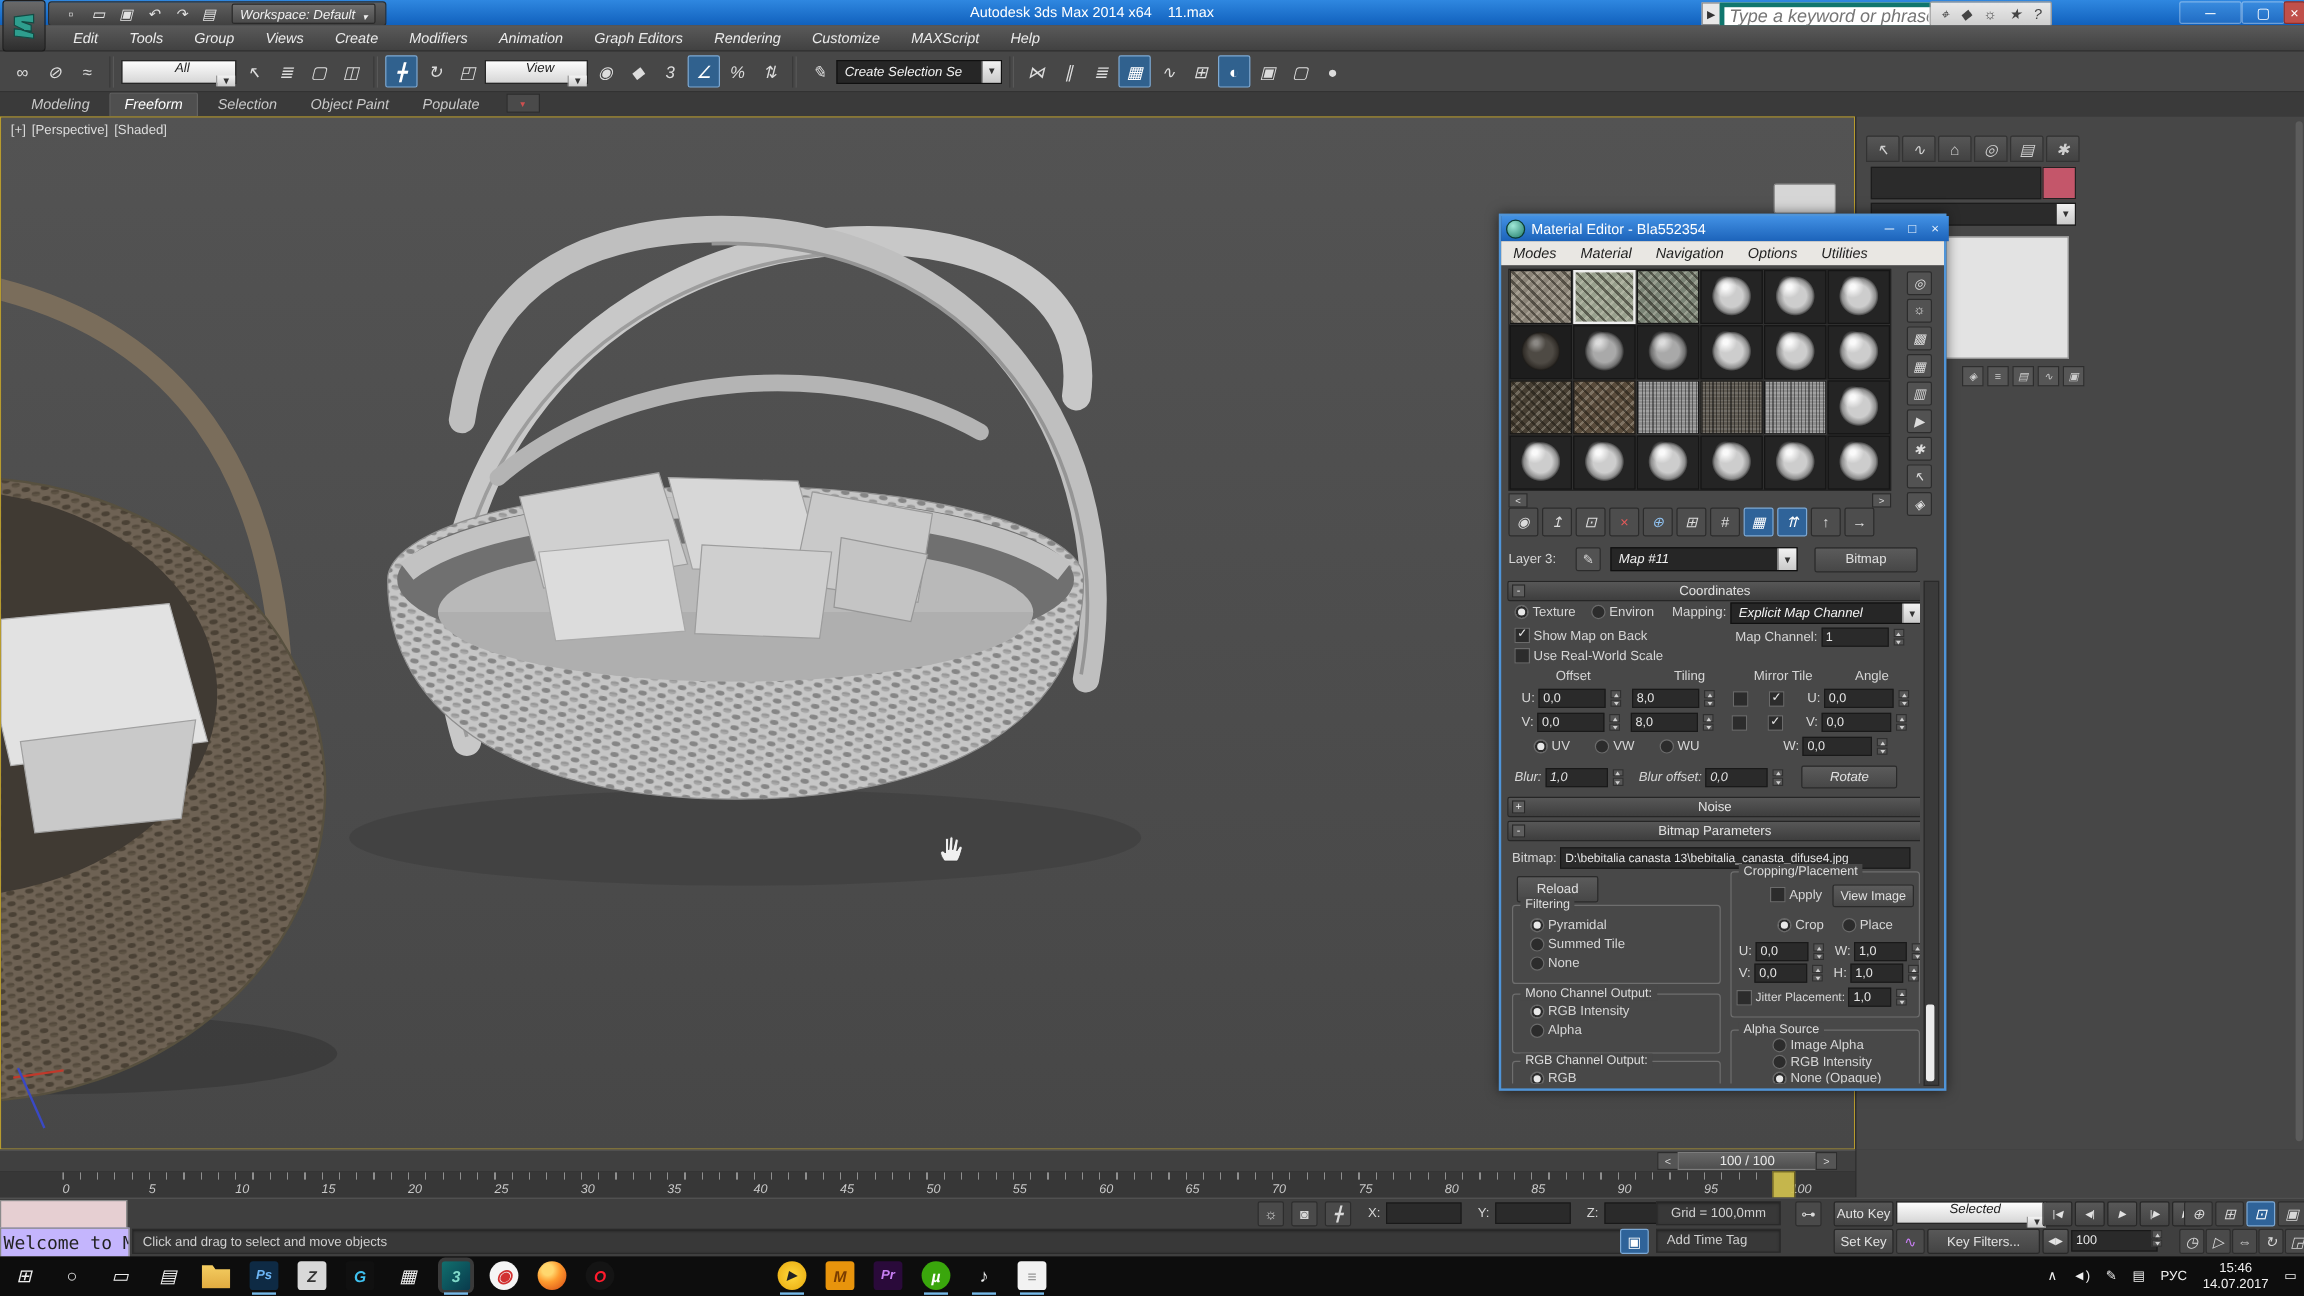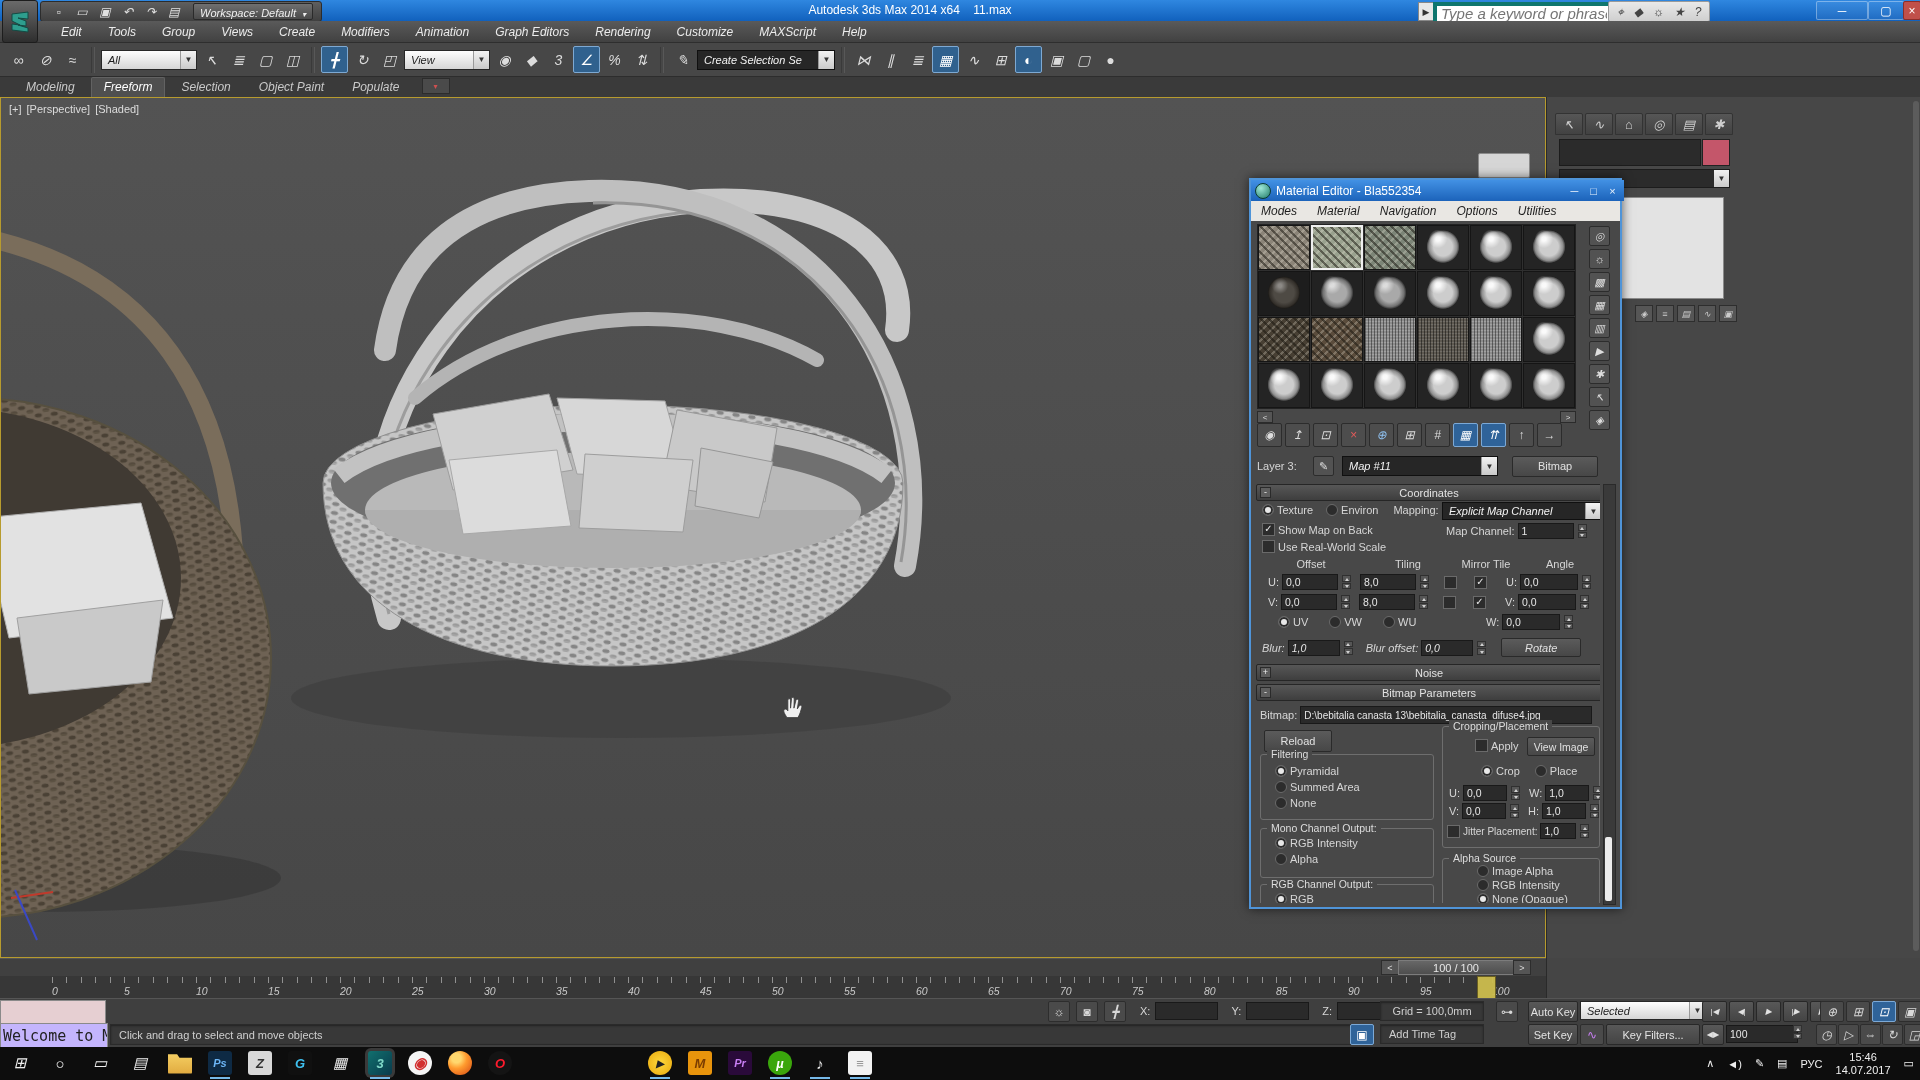--- a/index.html
+++ b/index.html
@@ -31,21 +31,21 @@
     border-bottom:1px solid #2e2e2e;display:flex;align-items:center;gap:0;padding-left:48px;}
   .menu-item{padding:0 13px;color:#ececec;font-size:12px;height:100%;display:flex;align-items:center;justify-content:center;}
   
   #maintoolbar{left:0;top:43px;width:1920px;height:33px;background:#474747;border-bottom:1px solid #2d2d2d;
     display:flex;align-items:center;gap:2px;padding-left:6px;}
   .tbtn{width:25px;height:25px;border-radius:2px;display:flex;align-items:center;justify-content:center;
     color:#dcdcdc;font-size:14px;}
   .tbtn.act{background:#30618e;border:1px solid #7ea9d2;color:#fff;}
   .tsep{width:2px;height:26px;border-left:1px solid #3a3a3a;border-right:1px solid #585858;margin:0 4px;}
   .tdrop{height:18px;background:linear-gradient(#fdfdfd,#d6d6d6);border:1px solid #272727;color:#1c1c1c;
-    display:flex;align-items:center;font-size:11px;padding-left:6px;}
+    display:flex;align-items:center;font-size:11px;padding-left:6px;flex-direction:column;}
   .tdrop .v, .ddark .v{width:15px;height:100%;margin-left:auto;display:flex;align-items:center;justify-content:center;
     border-left:1px solid #9a9a9a;font-size:8px;color:#333;background:linear-gradient(#f2f2f2,#cacaca);}
   .ddark{height:18px;background:#262626;border:1px solid #101010;color:#f2f2f2;display:flex;align-items:center;
     font-size:11px;padding-left:6px;}
   
   #ribbonrow{left:0;top:77px;width:1920px;height:20px;background:#3a3a3a;display:flex;align-items:flex-end;
     gap:4px;padding-left:14px;border-bottom:1px solid #2b2b2b;}
   .rtab{padding:2px 12px 3px;color:#c9c9c9;font-size:12px;}
   .rtab.active{background:#4f4f4f;color:#fff;border:1px solid #626262;border-bottom:none;border-radius:2px 2px 0 0;}
   #ribbon-config{width:26px;height:14px;background:#4a4a4a;border:1px solid #2c2c2c;margin:0 0 3px 6px;
@@ -971,21 +971,21 @@
       </div>
 
       <div class="grp" style="left:4px;top:270px;width:172px;height:64px;">
         <span class="gt">Filtering</span>
         <div class="row" style="left:14px;top:10px;">
           <span class="rd sel"></span>
           <span>Pyramidal</span>
         </div>
         <div class="row" style="left:14px;top:26px;">
           <span class="rd"></span>
-          <span>Summed Area</span>
+          <span>Summed Tile</span>
         </div>
         <div class="row" style="left:14px;top:42px;">
           <span class="rd"></span>
           <span>None</span>
         </div>
       </div>
 
       <div class="grp" style="left:4px;top:344px;width:172px;height:48px;">
         <span class="gt">Mono Channel Output:</span>
         <div class="row" style="left:14px;top:8px;">

